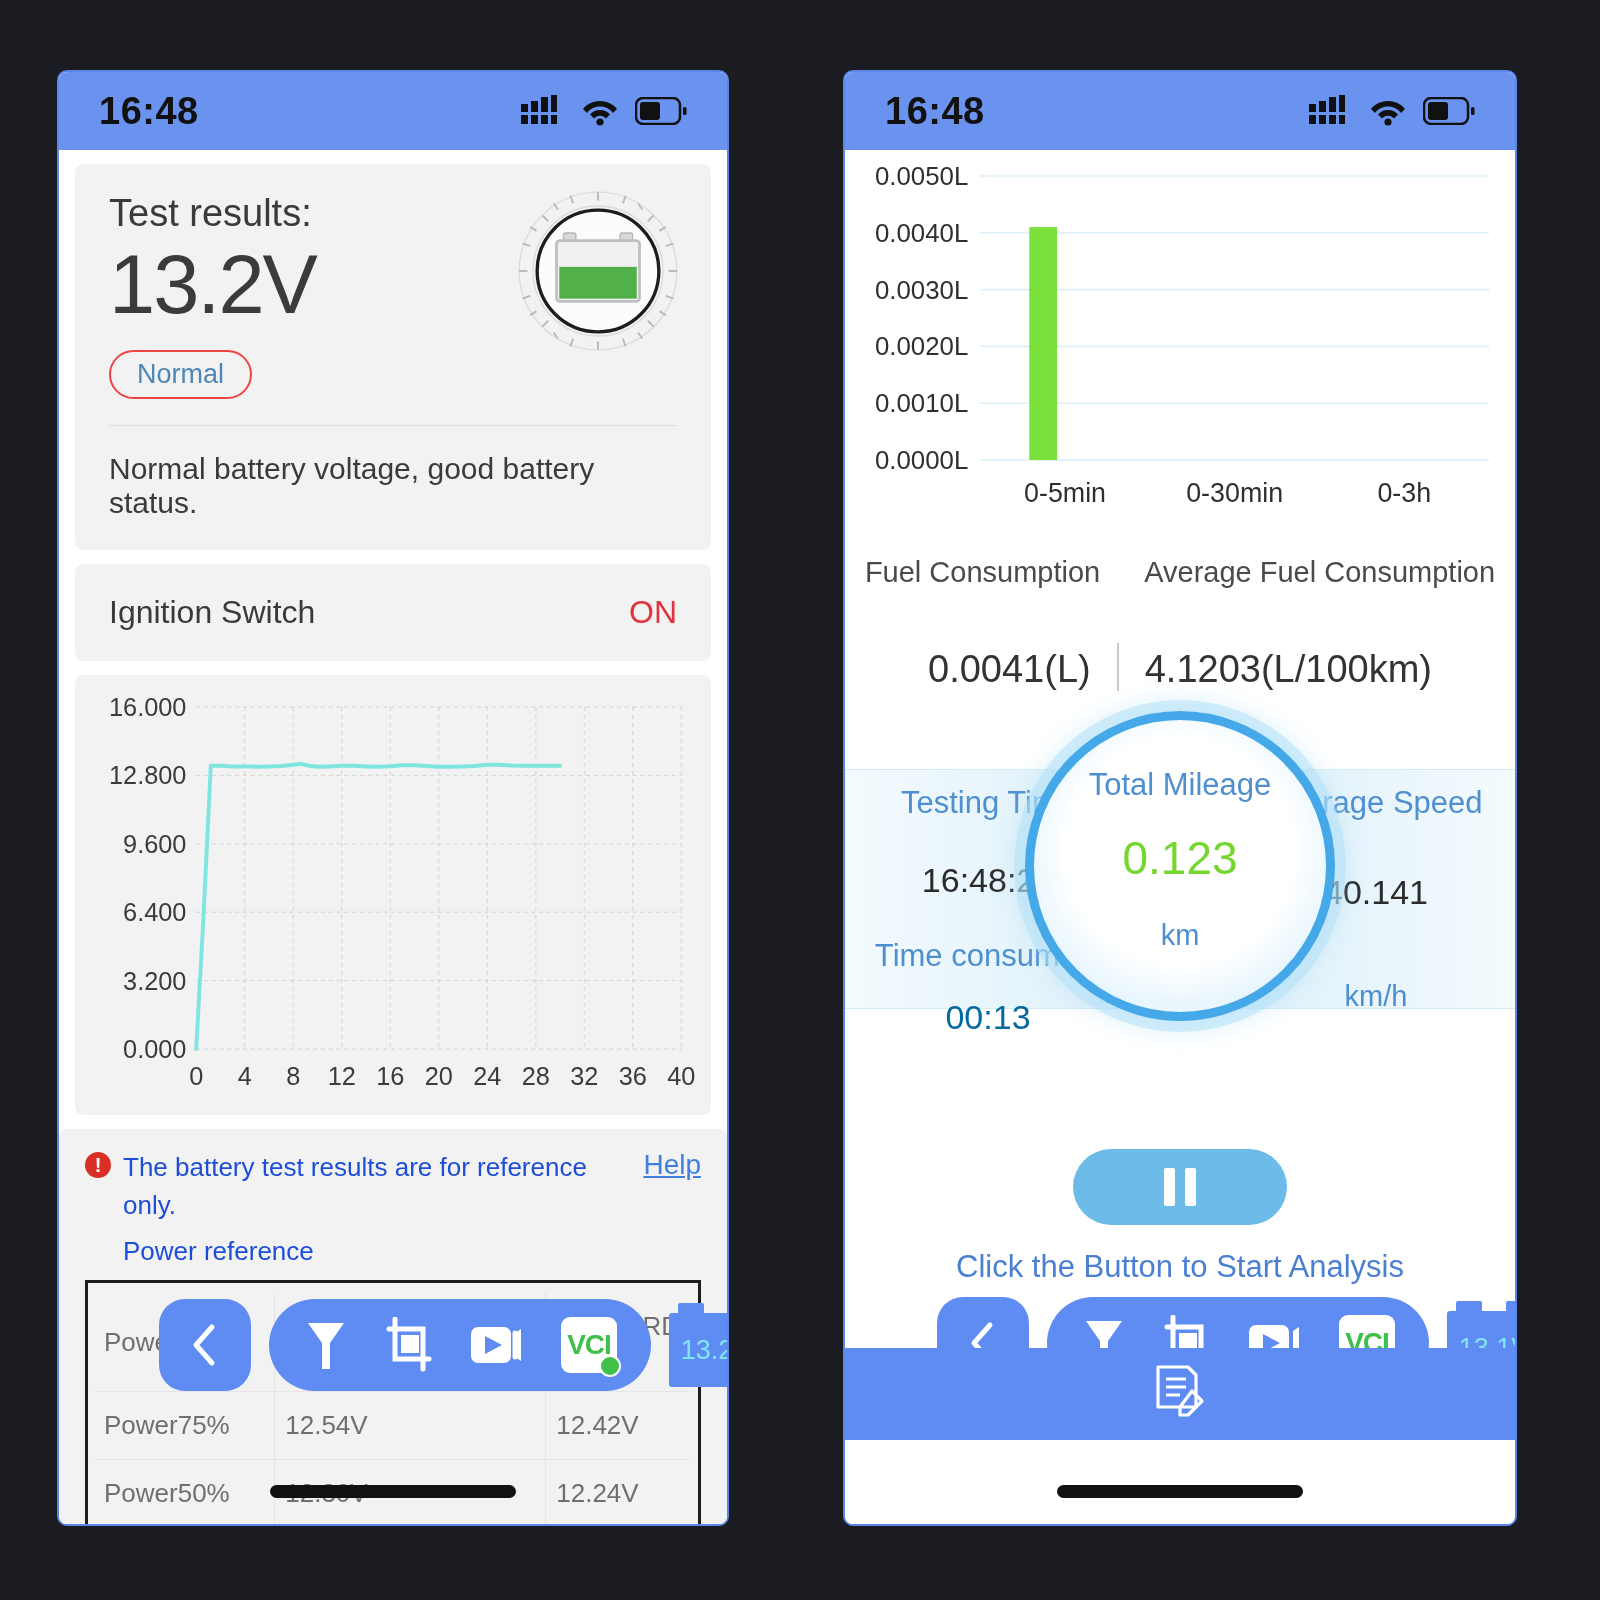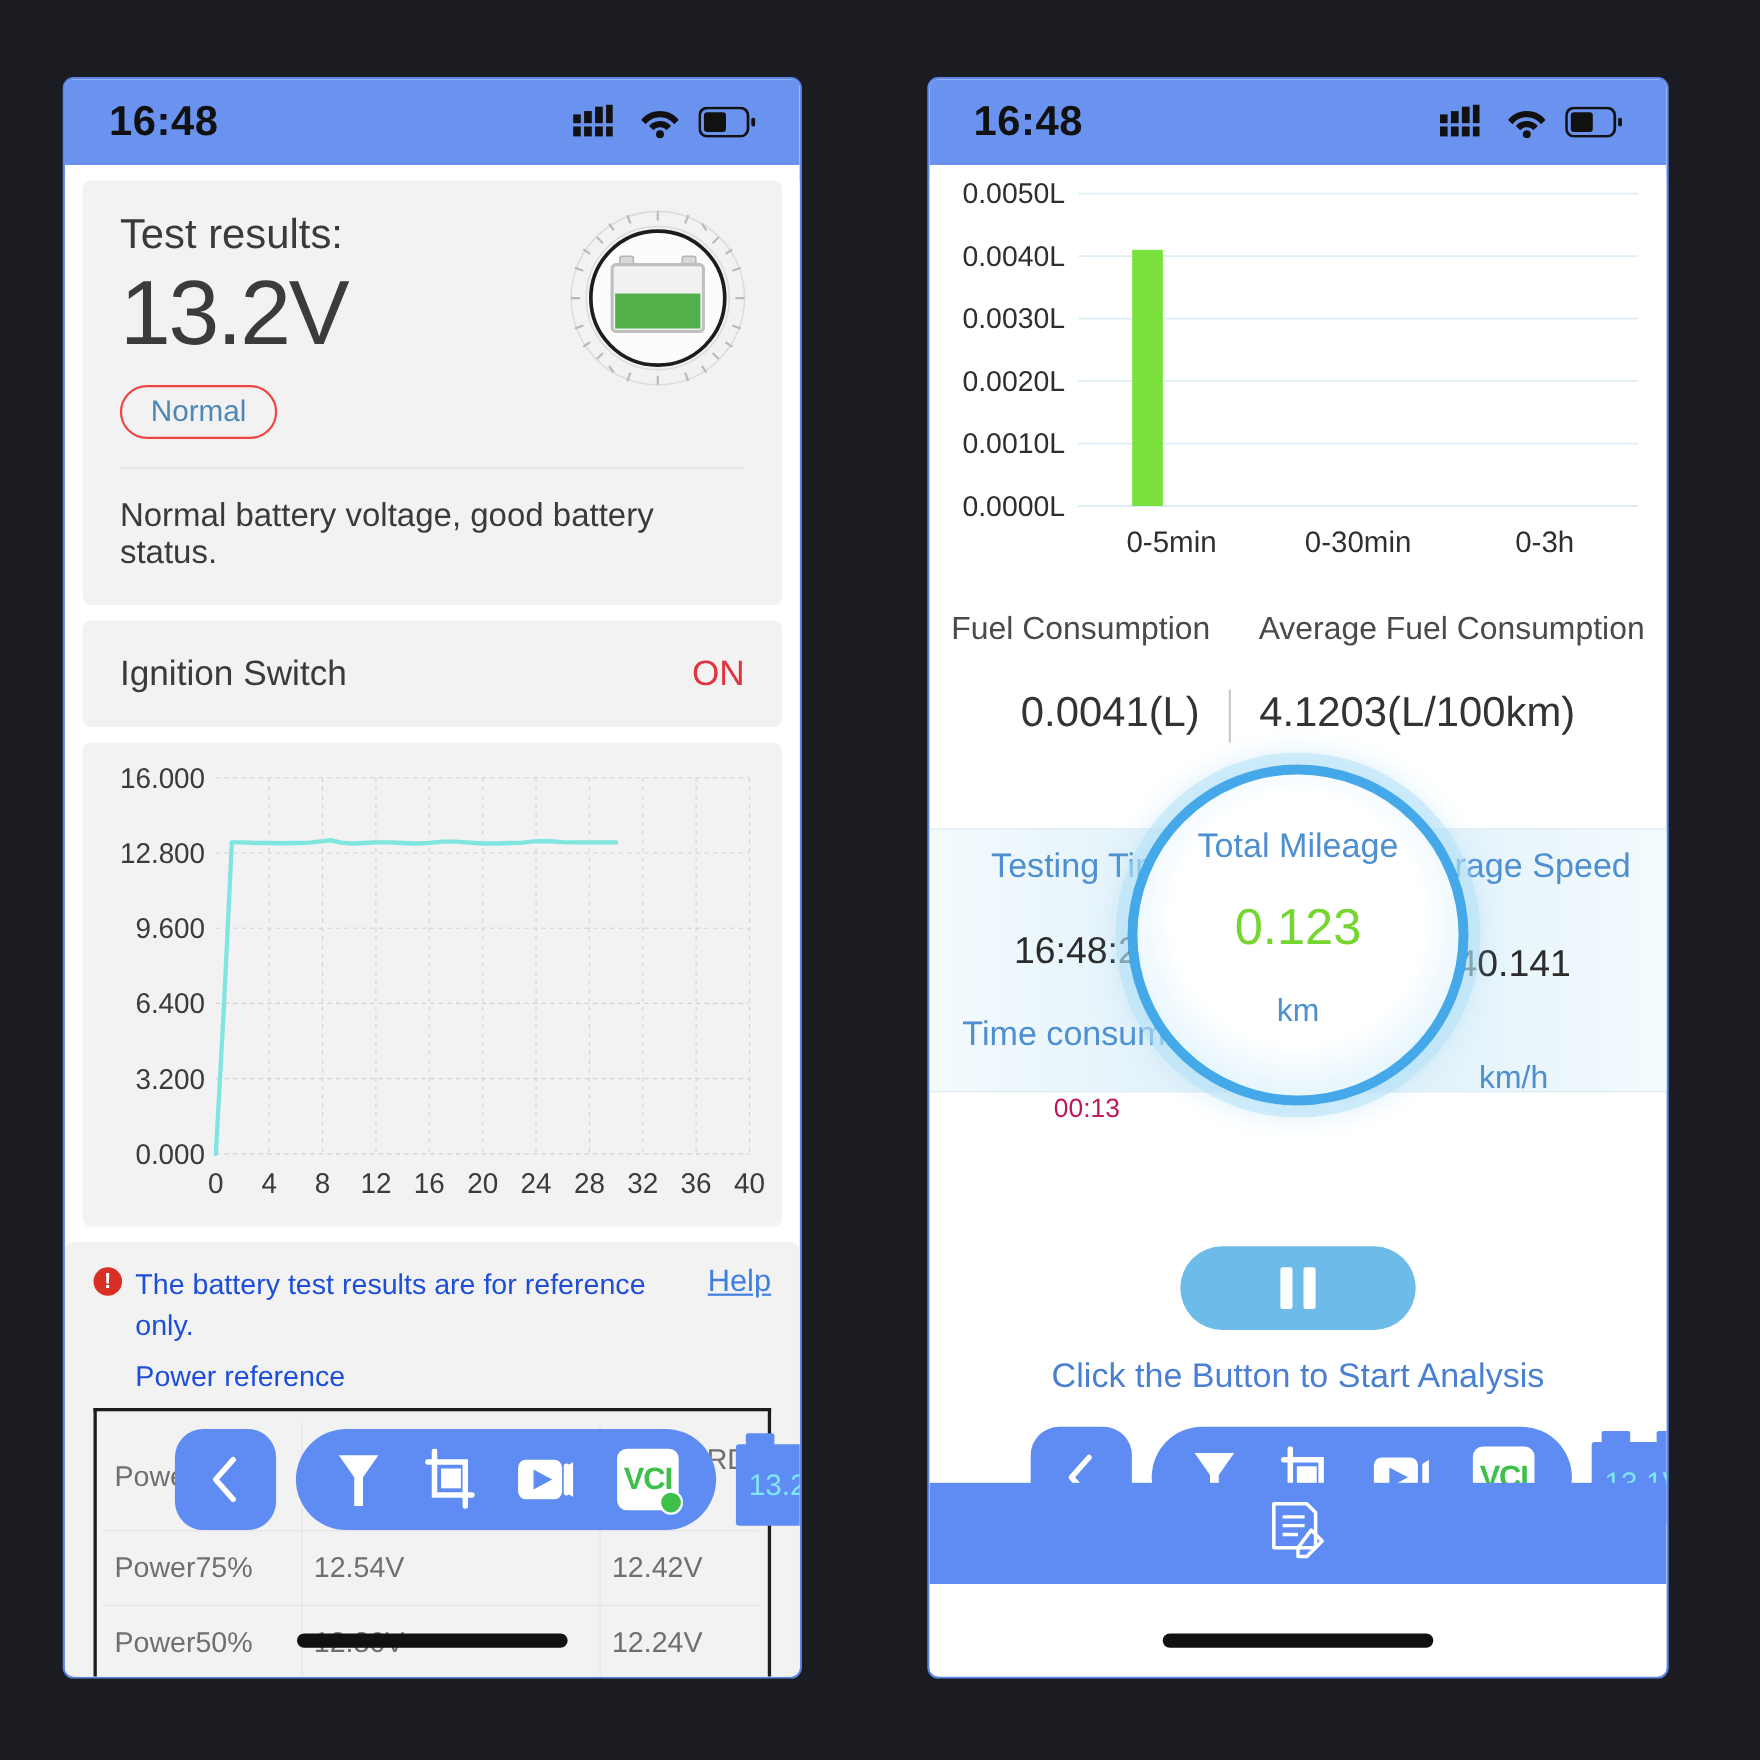--- a/index.html
+++ b/index.html
@@ -99,21 +99,21 @@
     display: flex; align-items: center; justify-content: center;
   }
   .fb-batt .nub { position: absolute; top: 0; width: 26px; height: 11px; background: #5f8cf2; border-radius: 2px; }
   .fb-batt .nub.l { left: 9px; } .fb-batt .nub.r { right: 9px; }
   .fb-batt .txt { font-size: 27px; color: #7fe6f5; }
 
   
   .bar-chart-wrap { position: relative; height: 360px; margin: 12px 10px 0 10px; }
   .legend-row { display: flex; justify-content: center; gap: 44px; margin-top: 34px; }
   .legend-item { font-size: 29px; color: #4a4a4a; }
-  .value-row { display: flex; align-items: flex-start; justify-content: center; gap: 0; margin-top: 38px; }
+  .value-row { display: flex; align-items: flex-end; justify-content: center; gap: 0; margin-top: 54px; }
   .value-cell { font-size: 38px; color: #333; padding: 0 26px; }
   .value-div { width: 2px; height: 48px; background: #c9c9c9; }
 
   .gauge-block { position: relative; height: 430px; margin-top: 10px; }
   .gauge-band {
     position: absolute; left: 0; right: 0; top: 68px; height: 240px;
     background: linear-gradient(90deg,#f4fbfe 0%, #e6f4fb 25%, #dceffa 50%, #e6f4fb 75%, #f4fbfe 100%);
     border-top: 1px solid #d4e9f3; border-bottom: 1px solid #d4e9f3;
   }
   .gauge-circle {
@@ -126,21 +126,21 @@
   }
   .gc-label { font-size: 31px; color: #4e8fd0; margin-top: -14px; }
   .gc-value { font-size: 46px; color: #74d62f; margin-top: 28px; }
   .gc-unit  { font-size: 29px; color: #4e8fd0; margin-top: 34px; }
   .side-col { position: absolute; top: 84px; width: 250px; text-align: center; }
   .side-col.left  { left: 18px; }
   .side-col.right { right: 14px; }
   .sc-label { font-size: 31px; color: #4e8fd0; }
   .sc-val   { font-size: 34px; color: #2b2b2b; margin-top: 40px; }
   .sc-label2{ font-size: 31px; color: #4e8fd0; margin-top: 38px; }
-  .sc-val2  { font-size: 24px; color: #be185d; margin-top: 36px; }
+  .sc-val2  { font-size: 34px; color: #0369a1; margin-top: 24px; }
   .sc-unit  { font-size: 29px; color: #4e8fd0; margin-top: 68px; }
 
   .pause-btn {
     width: 214px; height: 76px; border-radius: 38px; background: #6dbbe8;
     margin: 18px auto 0 auto; display: flex; align-items: center; justify-content: center; gap: 10px;
     border: none; cursor: pointer;
   }
   .pause-bar { width: 11px; height: 38px; background: #fff; border-radius: 2px; }
   .hint-text { text-align: center; font-size: 31px; color: #4a7fd4; margin-top: 24px; }
 

